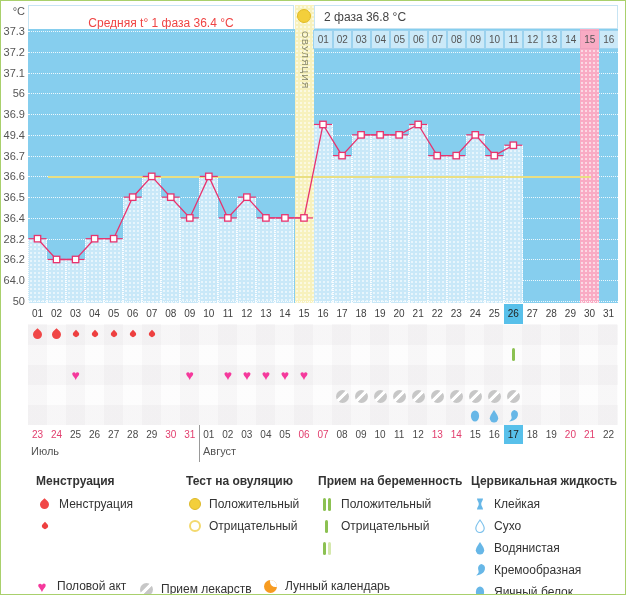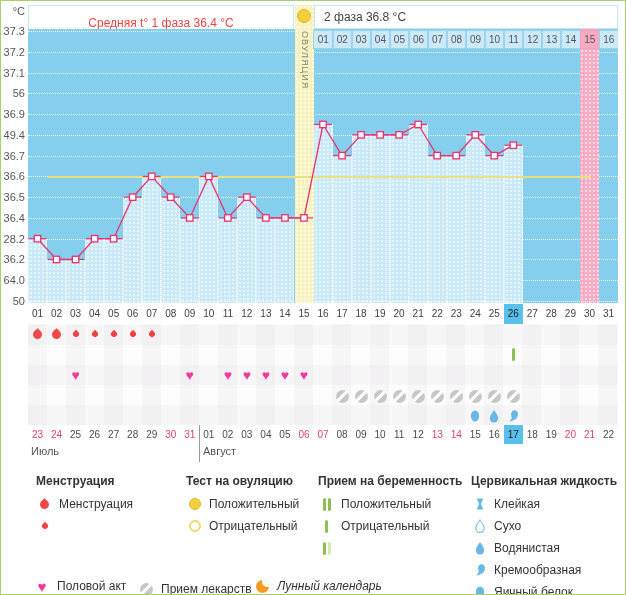--- a/index.html
+++ b/index.html
@@ -485,20 +485,20 @@
           <span class="heart">♥</span>
         </span>
         <span>Половой акт</span>
       </div>
       <div class="foot" style="left: 136px; align-items: flex-end;">
         <span class="ic">
           <div class="pill"></div>
         </span>
         <span>Прием лекарств</span>
       </div>
-      <div class="foot" style="left: 252px; font-style: italic;">
+      <div class="foot" style="left: 260px;">
         <span class="ic">
           <div class="moon"></div>
         </span>
         <span>Лунный календарь</span>
       </div>
     </div>
 </div>
 
 </body></html>

